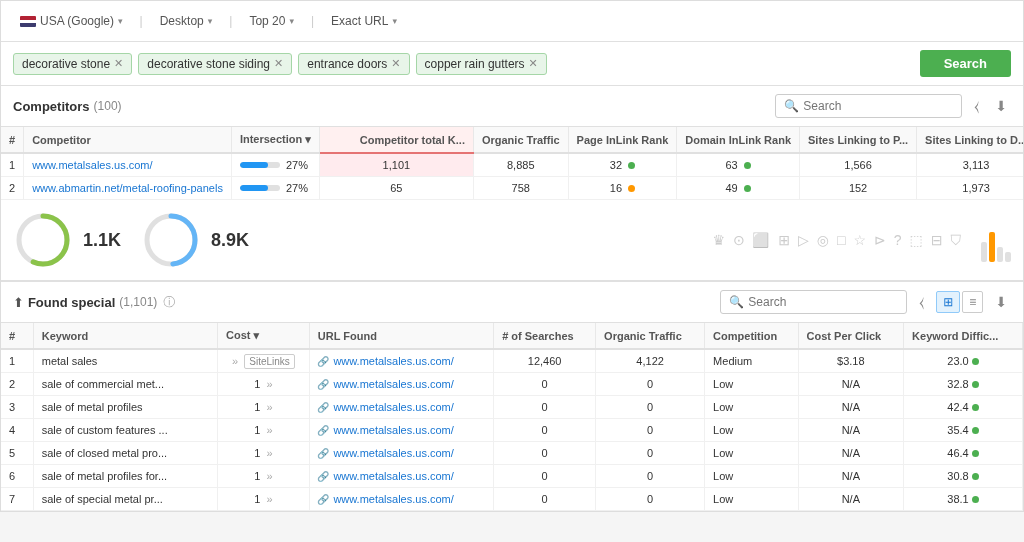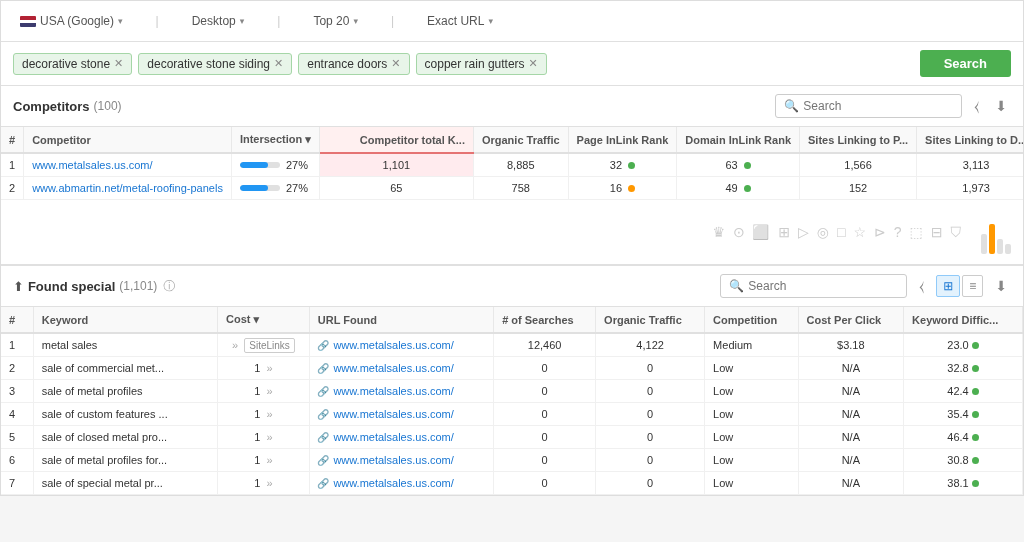--- a/index.html
+++ b/index.html
@@ -1,20 +1,20 @@
 <!DOCTYPE html>
 <html><head>
   <meta charset="utf-8">
   <style>
     * { box-sizing: border-box; margin: 0; padding: 0; }
     body { font-family: Arial, sans-serif; font-size: 12px; background: #f5f5f5; color: #333; }
     .container { width: 1024px; background: #fff; border: 1px solid #ddd; }
 
     
-    .toolbar { display: flex; align-items: center; gap: 24px; padding: 8px 12px; background: #fff; border-bottom: 1px solid #e0e0e0; }
+    .toolbar { display: flex; align-items: center; gap: 8px; padding: 8px 12px; background: #fff; border-bottom: 1px solid #e0e0e0; }
     .toolbar-item { display: flex; align-items: center; gap: 4px; font-size: 12px; color: #555; cursor: pointer; padding: 4px 6px; border: 1px solid transparent; border-radius: 3px; }
     .toolbar-sep { color: #ccc; margin: 0 2px; }
     .flag { width: 16px; height: 11px; background: linear-gradient(to bottom, #b22234 0%, #b22234 33%, #fff 33%, #fff 66%, #3c3b6e 66%); border-radius: 1px; }
     .chevron { font-size: 9px; color: #888; }
 
     
     .search-bar { display: flex; align-items: center; padding: 8px 12px; gap: 6px; background: #fff; border-bottom: 1px solid #e0e0e0; }
     .keyword-tag { display: flex; align-items: center; gap: 4px; background: #e8f5e9; border: 1px solid #a5d6a7; border-radius: 3px; padding: 3px 8px; font-size: 12px; color: #333; }
     .keyword-tag .close { color: #888; cursor: pointer; font-size: 11px; }
     .search-btn { margin-left: auto; background: #4caf50; color: #fff; border: none; border-radius: 3px; padding: 6px 24px; font-size: 13px; font-weight: bold; cursor: pointer; }
@@ -185,21 +185,39 @@
           </td>
           <td class="num-col">152</td>
           <td class="num-col">1,973</td>
         </tr>
       </tbody>
     </table>
   </div>
 
   <div class="preview-section">
 
-
+    <div style="display:flex;align-items:center;gap:10px;">
+      <div class="preview-circle">
+        <svg viewBox="0 0 60 60">
+          <circle cx="30" cy="30" r="24" fill="none" stroke="#e0e0e0" stroke-width="5"></circle>
+          <circle cx="30" cy="30" r="24" fill="none" stroke="#8bc34a" stroke-width="5" stroke-dasharray="113" stroke-dashoffset="28" stroke-linecap="round" transform="rotate(-90 30 30)"></circle>
+        </svg>
+      </div>
+      <span class="preview-value">1.1K</span>
+    </div>
+
+    <div style="display:flex;align-items:center;gap:10px;">
+      <div class="preview-circle">
+        <svg viewBox="0 0 60 60">
+          <circle cx="30" cy="30" r="24" fill="none" stroke="#e0e0e0" stroke-width="5"></circle>
+          <circle cx="30" cy="30" r="24" fill="none" stroke="#64b5f6" stroke-width="5" stroke-dasharray="113" stroke-dashoffset="40" stroke-linecap="round" transform="rotate(-90 30 30)"></circle>
+        </svg>
+      </div>
+      <span class="preview-value">8.9K</span>
+    </div>
 
     <div style="flex:1;"></div>
 
     <div class="preview-icons">
       <span style="font-size:14px;color:#ccc;">♛</span>
       <span style="font-size:14px;color:#ccc;">⊙</span>
       <span style="font-size:14px;color:#ccc;">⬜</span>
       <span style="font-size:14px;color:#ccc;">⊞</span>
       <span style="font-size:14px;color:#ccc;">▷</span>
       <span style="font-size:14px;color:#ccc;">◎</span>

